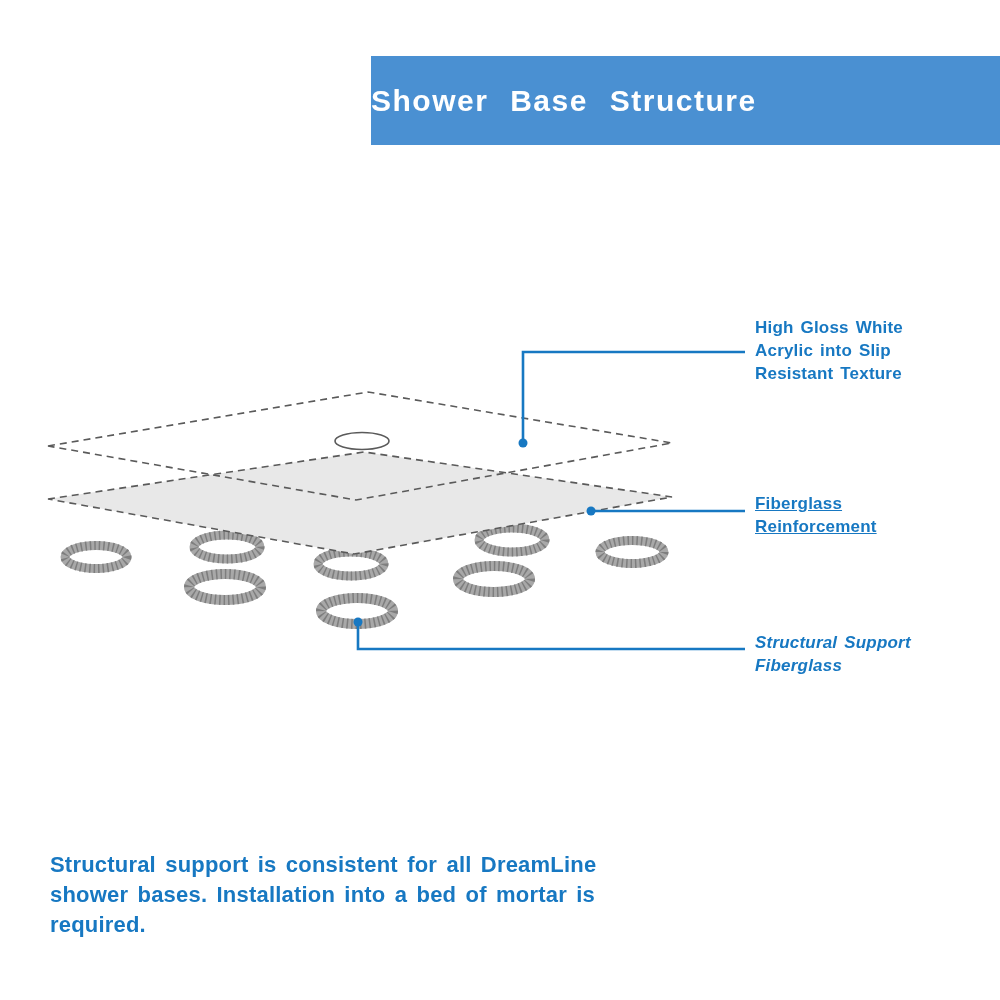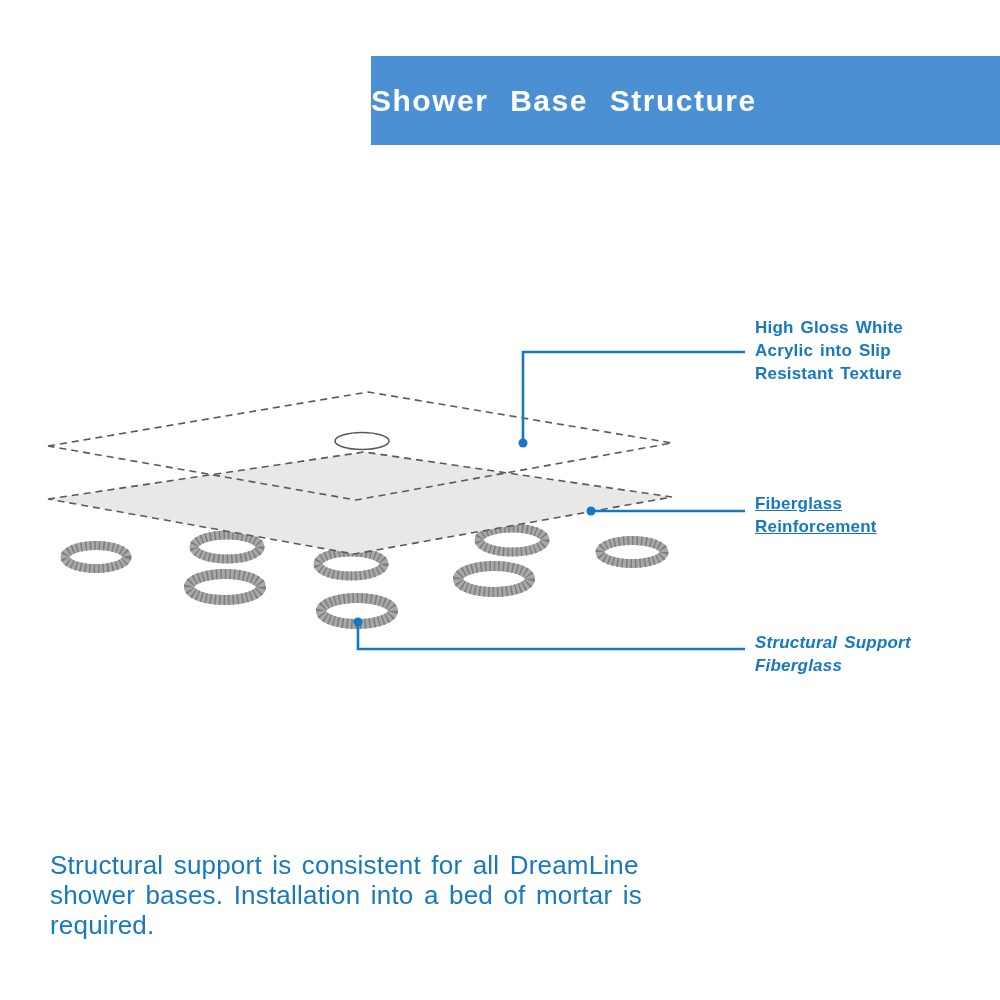--- a/index.html
+++ b/index.html
@@ -57,22 +57,22 @@
   .callout-acrylic   { left: 755px; top: 316px; }
   .callout-fiberglass{ left: 755px; top: 492px; text-decoration: underline; }
   .callout-support   { left: 755px; top: 631px; font-style: italic; }
   
   .footer {
     position: absolute;
     left: 50px;
     top: 850px;
     width: 612px;
     color: #1778c2;
-    font-weight: normal;
-    font-size: 26px;
+    font-weight: bold;
+    font-size: 22px;
     line-height: 30px;
     letter-spacing: 0.2px;
     word-spacing: 3px;
   }
 </style>
 </head>
 <body>
 
 <div class="canvas">
 

